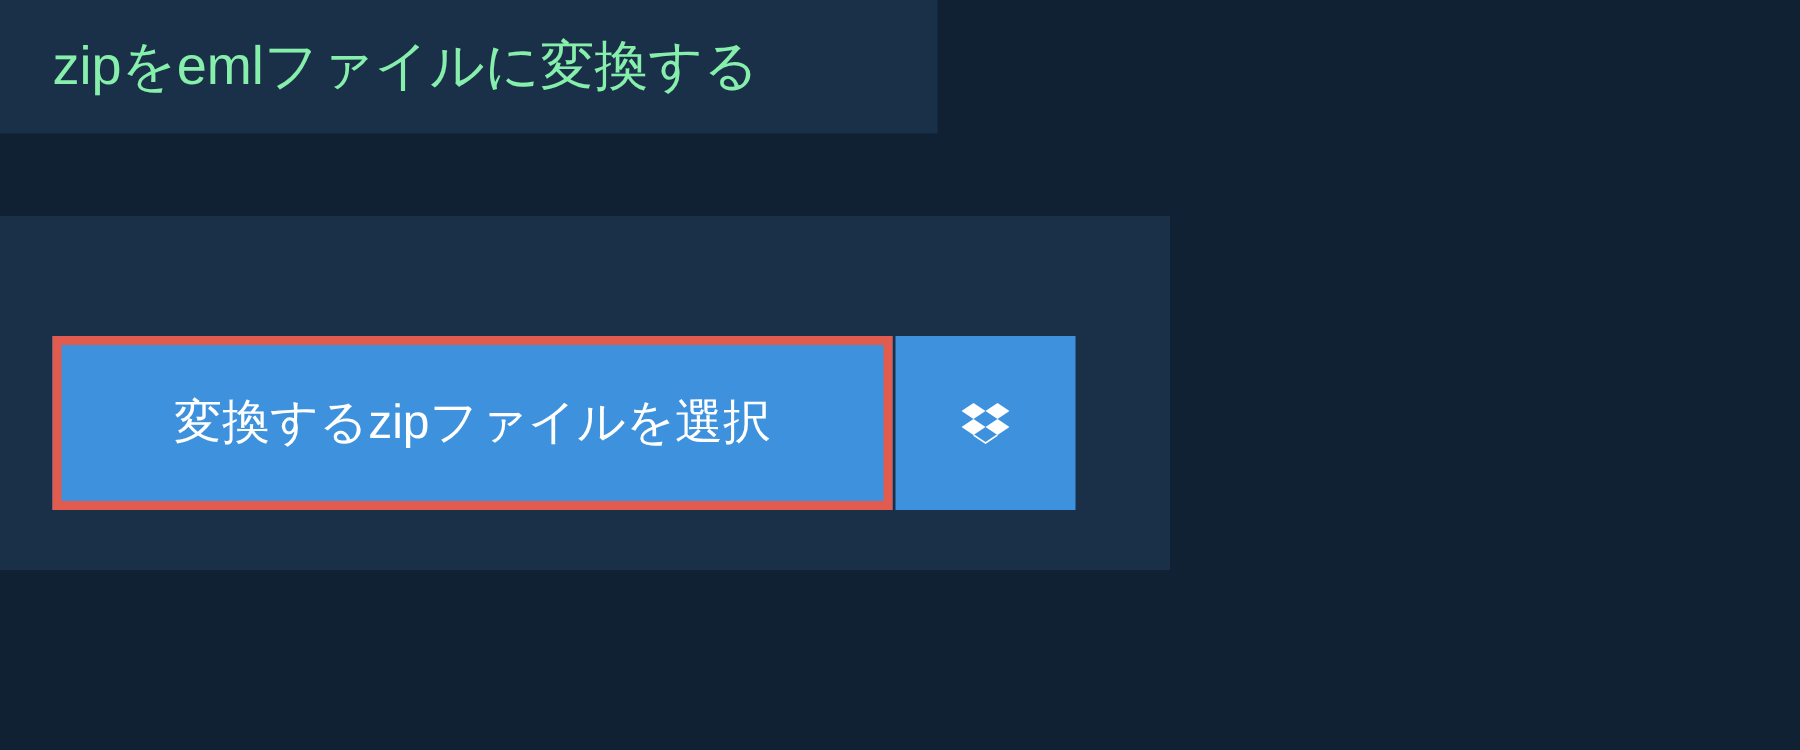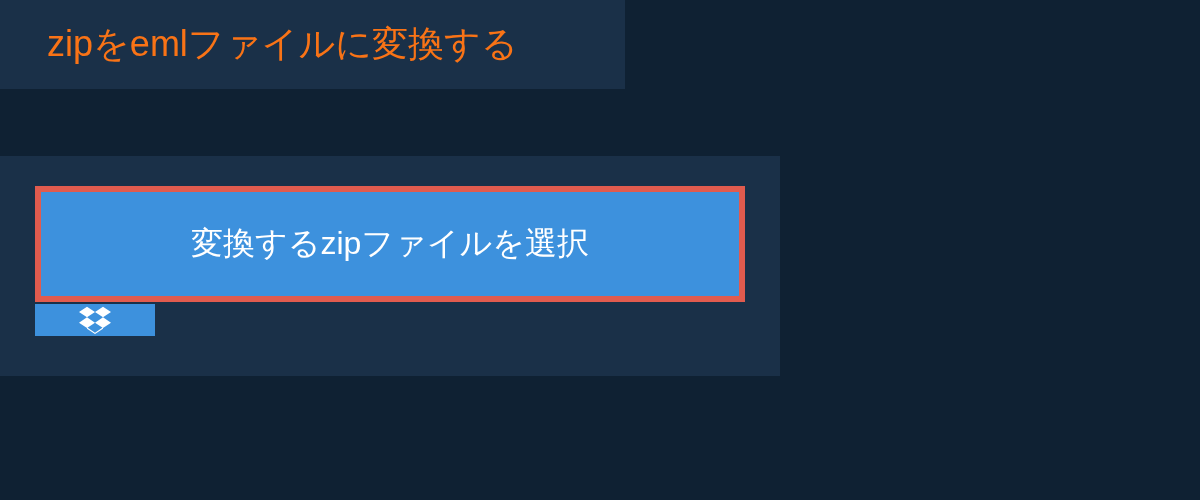--- a/index.html
+++ b/index.html
@@ -15,33 +15,33 @@
       overflow: hidden;
     }
     .panel {
       background-color: #1a3048;
       margin-top: 55px;
       padding: 30px 35px 40px 35px;
       width: 780px;
     }
     .title-tab {
       background-color: #1a3048;
-      color: #f97316;
+      color: #86efac;
       font-size: 36px;
-      padding: 20px 30px 20px 47px;
+      padding: 20px 30px 20px 35px;
       display: inline-block;
       position: relative;
       top: 0;
-      margin-bottom: 12px;
+      margin-bottom: 0;
       width: 625px;
     }
     .button-row {
       display: flex;
       gap: 2px;
-      flex-direction: column;
+      margin-top: 50px;
     }
     .select-button {
       background-color: #3d91dd;
       border: 6px solid #e15b4e;
       color: #ffffff;
       font-size: 32px;
       padding: 30px 40px;
       cursor: pointer;
       display: flex;
       align-items: center;

